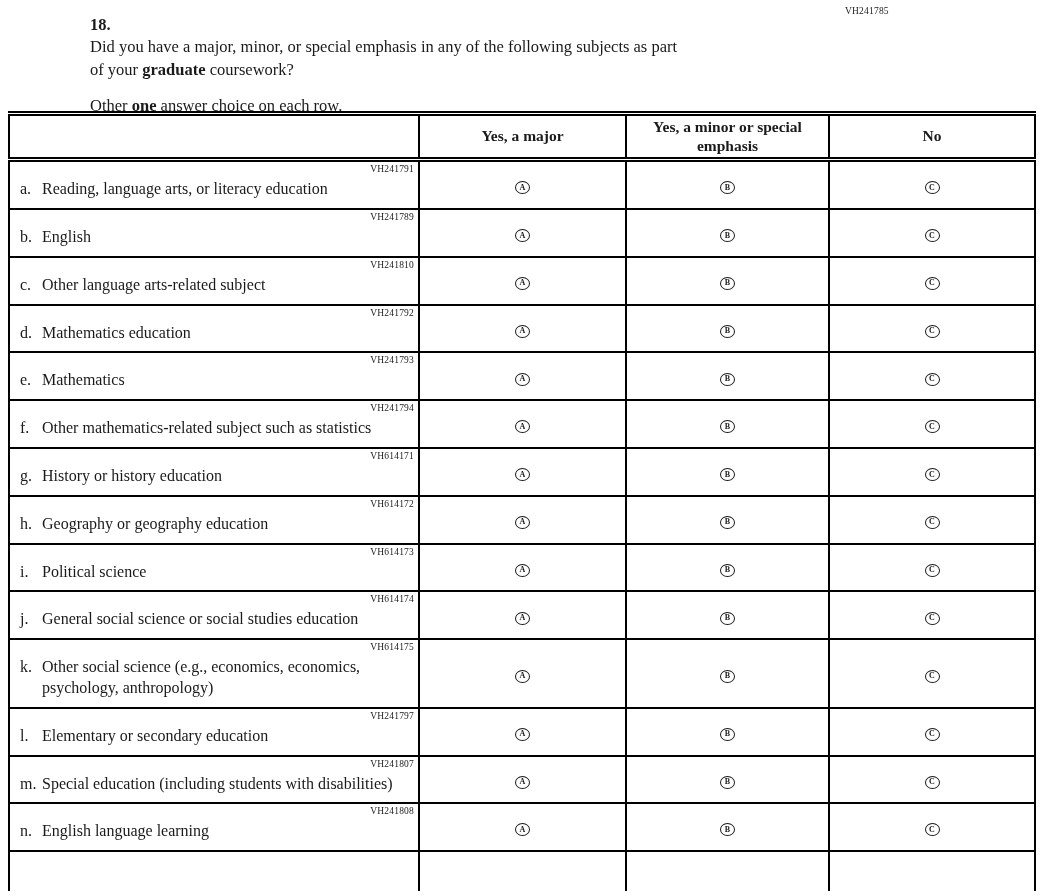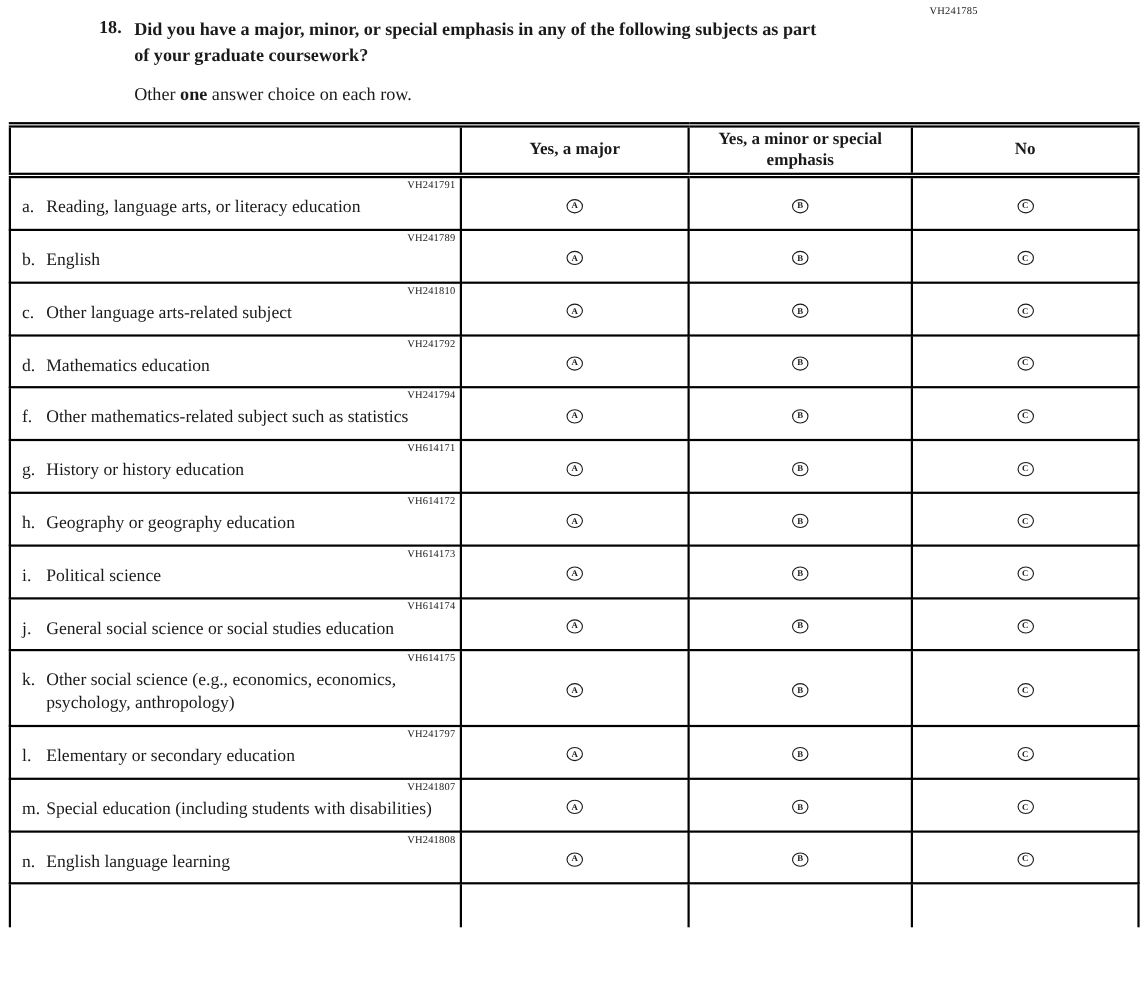--- a/index.html
+++ b/index.html
@@ -8,24 +8,24 @@
     width:1042px; height:896px; overflow:hidden;
     font-family:"Liberation Serif", serif; color:#1a1a1a;
   }
   .page { position:relative; width:832px; height:896px; background:#fff; }
 
   .vh-top {
     position:absolute; left:845px; top:6px;
     font-size:9.5px; color:#222; letter-spacing:0.2px;
   }
 
-  .question { position:absolute; left:90px; top:15px; display:flex; }
+  .question { position:absolute; left:90px; top:15px; display:flex;flex-direction:column; }
   .qnum { font-weight:700; font-size:16.5px; width:32px; flex-shrink:0; }
   .qbody { font-size:16.5px; }
-  .qtext { line-height:1.4;font-weight:bold; }
+  .qtext { line-height:1.4; }
   .instruction { margin-top:15px; }
 
   table.grid {
     position:absolute; left:8px; top:111px; width:1026px;
     border-collapse:collapse; table-layout:fixed;
     border-top:5px double #000;
     padding-left:47px;
   }
   .grid th {
     border:2px solid #000; border-top:5px double #000; border-bottom:5px double #000;
@@ -127,20 +127,32 @@
               <span class="letter">d.</span>
               <span class="txt">Mathematics education</span>
             </div>
           </td>
           <td class="opt"><span class="radio">A</span></td>
           <td class="opt"><span class="radio">B</span></td>
           <td class="opt"><span class="radio">C</span></td>
         </tr>
         <tr>
           <td class="label-cell">
+            <span class="vh">VH241793</span>
+            <div class="lbl">
+              <span class="letter">e.</span>
+              <span class="txt">Mathematics</span>
+            </div>
+          </td>
+          <td class="opt"><span class="radio">A</span></td>
+          <td class="opt"><span class="radio">B</span></td>
+          <td class="opt"><span class="radio">C</span></td>
+        </tr>
+        <tr>
+          <td class="label-cell">
             <span class="vh">VH241794</span>
             <div class="lbl">
               <span class="letter">f.</span>
               <span class="txt">Other mathematics-related subject such as statistics</span>
             </div>
           </td>
           <td class="opt"><span class="radio">A</span></td>
           <td class="opt"><span class="radio">B</span></td>
           <td class="opt"><span class="radio">C</span></td>
         </tr>

